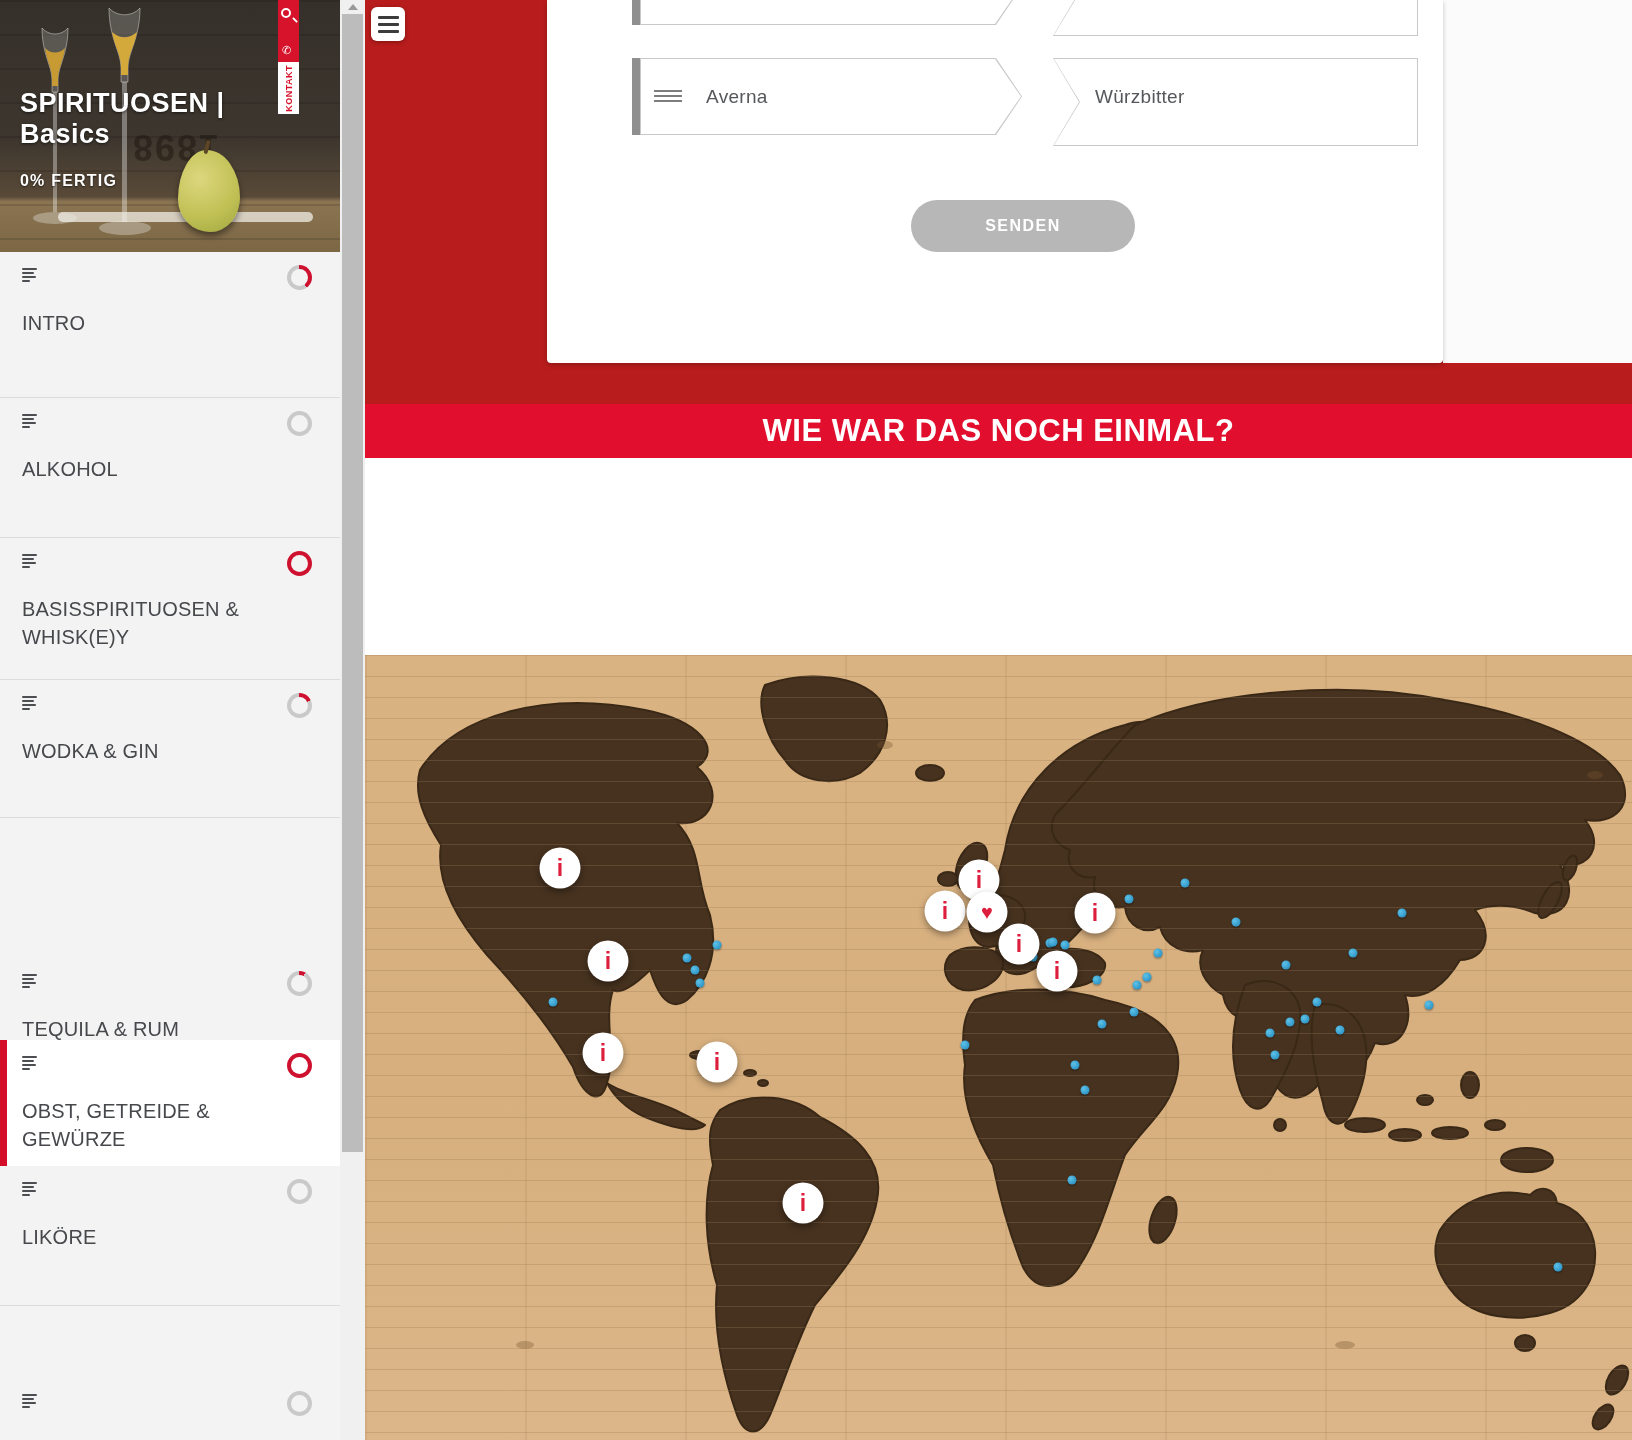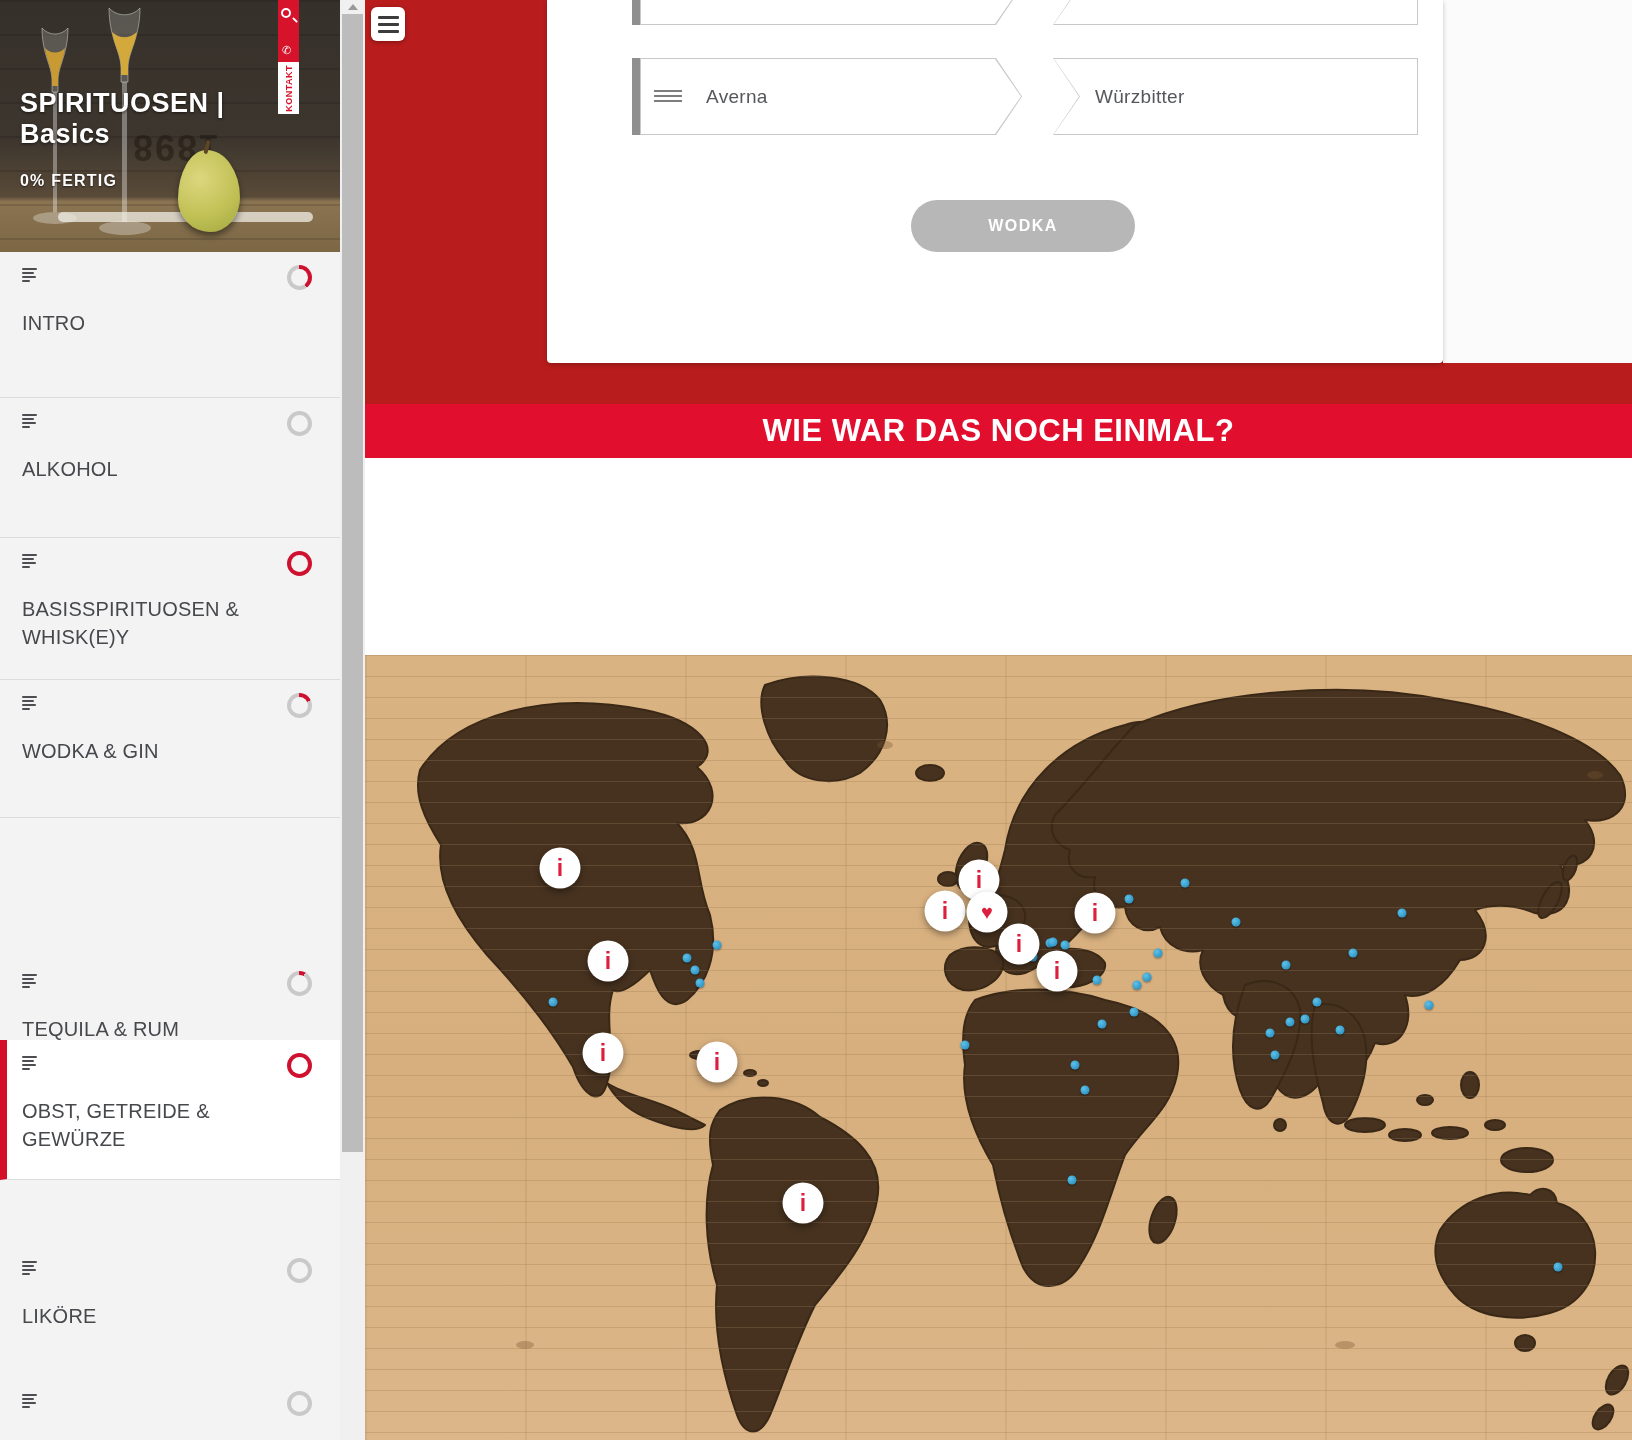--- a/index.html
+++ b/index.html
@@ -62,21 +62,21 @@
   #right-panel{position:absolute;left:1078px;top:0;width:189px;height:363px;background:#fbfbfb;}
   #quiz-card{position:absolute;left:182px;top:0;width:896px;height:363px;background:#fff;
       border-radius:0 0 4px 4px;box-shadow:0 2px 5px rgba(0,0,0,.22);}
 
   .pair-row{position:absolute;height:77px;}
   .lbox{position:absolute;width:390px;height:77px;}
   .lbox .bar{position:absolute;left:0;top:0;bottom:0;width:8px;background:#8f8f8f;}
   .shape{position:absolute;top:0;bottom:0;}
   .lshape{left:8px;right:0;clip-path:polygon(0 0,calc(100% - 26px) 0,100% 50%,calc(100% - 26px) 100%,0 100%);background:#c8c8c8;}
   .lshape .fill{position:absolute;inset:1px;clip-path:polygon(0 0,calc(100% - 26px) 0,100% 50%,calc(100% - 26px) 100%,0 100%);background:#fff;}
-  .rbox{position:absolute;width:365px;height:77px;}
+  .rbox{position:absolute;width:365px;height:88px;}
   .rshape{left:0;right:0;clip-path:polygon(0 0,100% 0,100% 100%,0 100%,26px 50%);background:#c8c8c8;}
   .rshape .fill{position:absolute;inset:1px;clip-path:polygon(0 0,100% 0,100% 100%,0 100%,26px 50%);background:#fff;}
   .drag-handle{position:absolute;left:22px;top:32px;width:28px;z-index:3;}
   .drag-handle i{display:block;width:28px;height:2px;background:#7d7d7d;margin-bottom:3px;}
   .pair-label{position:absolute;top:0;height:77px;line-height:77px;font-size:19px;color:#55575b;z-index:3;letter-spacing:.3px;}
   .lbox .pair-label{left:74px;}
   .rbox .pair-label{left:42px;}
 
   #send-btn{position:absolute;left:364px;top:200px;width:224px;height:52px;background:#b7b7b7;border:none;
       border-radius:26px;color:#fff;font-family:"Liberation Sans",sans-serif;font-size:16px;font-weight:bold;letter-spacing:1.5px;cursor:pointer;}
@@ -189,21 +189,21 @@
     <div class="nav-item active" style="top:1040px;height:140px;">
       <span class="list-icon">
           <i></i>
           <i></i>
           <i></i>
           <i></i>
         </span>
       <span class="ring" style="background: conic-gradient(rgb(207, 17, 48) 100%, rgb(201, 201, 201) 0deg);"></span>
       <div class="nav-label">OBST, GETREIDE &amp; GEWÜRZE</div>
     </div>
-    <div class="nav-item" style="top:1245px;height:140px;">
+    <div class="nav-item" style="top:1166px;height:140px;">
       <span class="list-icon">
           <i></i>
           <i></i>
           <i></i>
           <i></i>
         </span>
       <span class="ring" style="background: rgb(201, 201, 201);"></span>
       <div class="nav-label">LIKÖRE</div>
     </div>
     <div class="nav-item" style="top:1378px;height:140px;">
@@ -255,21 +255,21 @@
             </span>
           <span class="pair-label">Averna</span>
         </div>
         <div class="rbox" style="left:506px;">
           <div class="shape rshape">
               <div class="fill"></div>
             </div>
           <span class="pair-label">Würzbitter</span>
         </div>
       </div>
-      <button id="send-btn">WODKA</button>
+      <button id="send-btn">SENDEN</button>
     </div>
 
     <div id="hamburger">
         <i></i>
         <i></i>
         <i></i>
       </div>
 
     <div id="banner">WIE WAR DAS NOCH EINMAL?</div>
 

